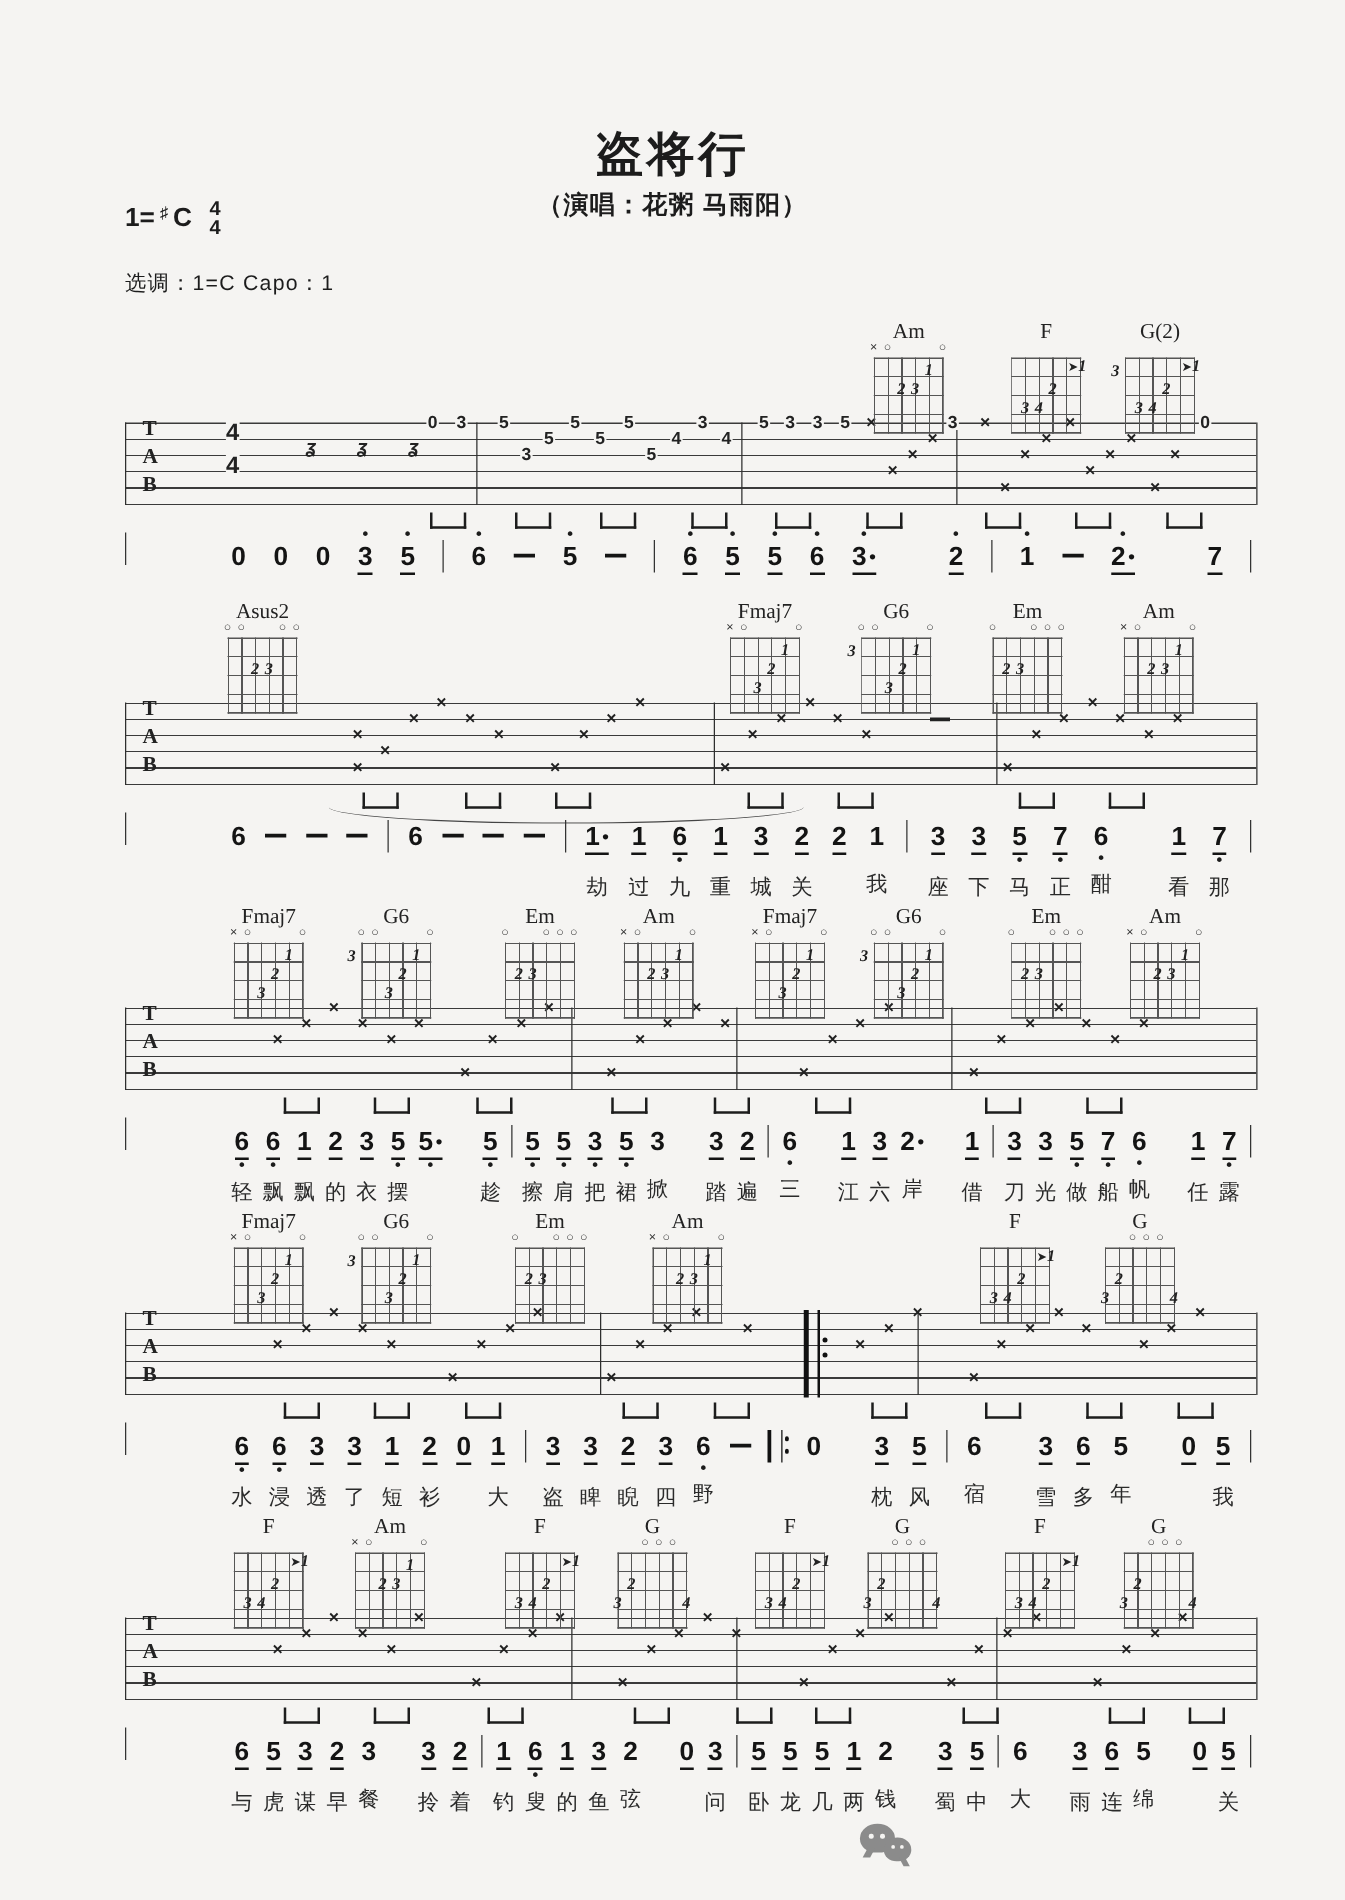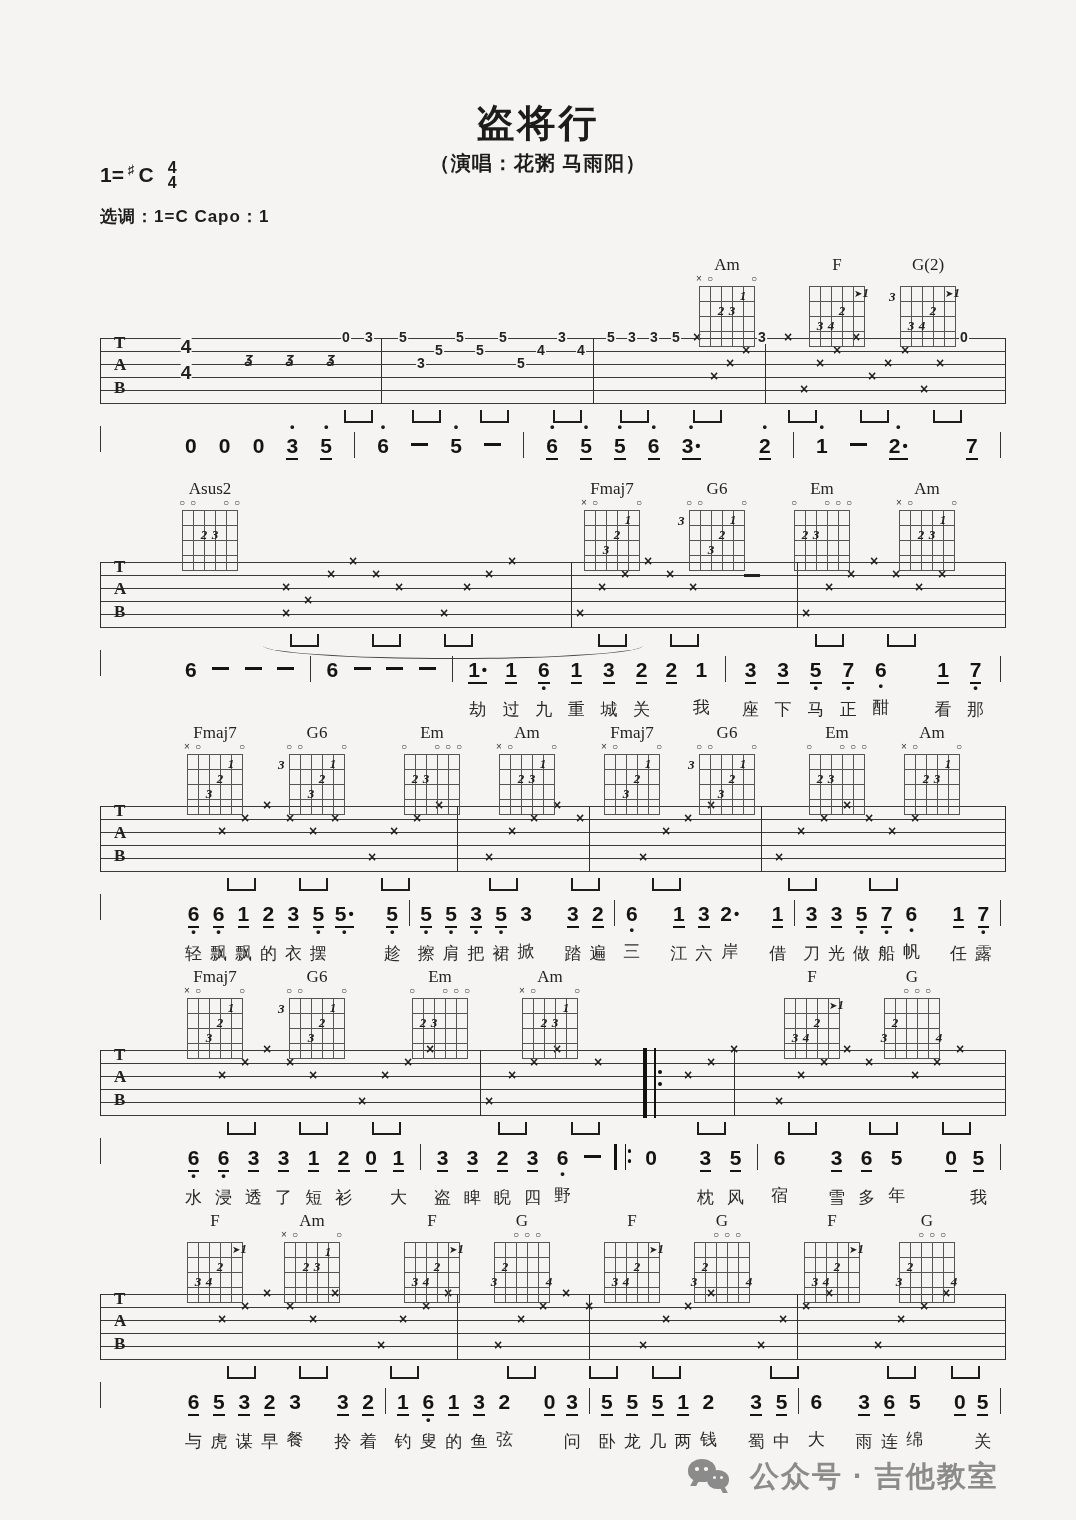--- a/index.html
+++ b/index.html
@@ -9,21 +9,21 @@
     font-family:"Liberation Sans", sans-serif;
     color:#1c1c1c;overflow:hidden;
   }
   .abs{position:absolute;}
   
   .title{left:0;right:0;top:98px;text-align:center;font-size:38px;font-weight:bold;letter-spacing:3px;}
   .subtitle{left:0;right:0;top:150px;text-align:center;font-size:20px;font-weight:bold;letter-spacing:1px;}
   .keyline{left:100px;top:160px;font-size:21px;font-weight:bold;display:flex;align-items:center;gap:4px;}
   .keyline sup{font-size:13px;position:relative;top:-6px;}
   .tsig{display:inline-flex;flex-direction:column;line-height:0.95;font-size:16px;font-weight:bold;text-align:center;margin-left:10px;}
-  .tuning{left:100px;top:205px;font-size:17px;font-weight:bold;letter-spacing:1px;}
+  .tuning{left:100px;top:215px;font-size:17px;font-weight:normal;letter-spacing:1px;}
   
   .system{position:absolute;left:100px;width:905px;}
   .staff{position:absolute;left:0;top:0;width:905px;height:66px;
     background:repeating-linear-gradient(to bottom,#3a3a3a 0 1px,transparent 1px 13px);
     background-size:100% 66px;background-repeat:no-repeat;}
   .tabletter{position:absolute;font-family:"Liberation Serif",serif;font-weight:bold;font-size:17px;color:#222;left:14px;line-height:1;}
   .bl{position:absolute;top:0;width:1px;height:66px;background:#2e2e2e;}
   .bl.end{height:66px;}
   .repbar{position:absolute;top:-2px;width:7px;height:70px;border-left:4px solid #111;border-right:2px solid #111;}
   .repbar::after{content:"";position:absolute;right:-8px;top:22px;width:4px;height:4px;border-radius:50%;background:#111;box-shadow:0 12px 0 #111;}
@@ -1399,14 +1399,13 @@
 
 <div class="abs footer">
   <span class="wxicon">
     <span class="b1">
         <span class="tail"></span>
       </span>
     <span class="b2">
         <span class="tail"></span>
       </span>
   </span>
-  <span class="ftext">公众号 · 吉他教室</span>
 </div>
 
 </body></html>

